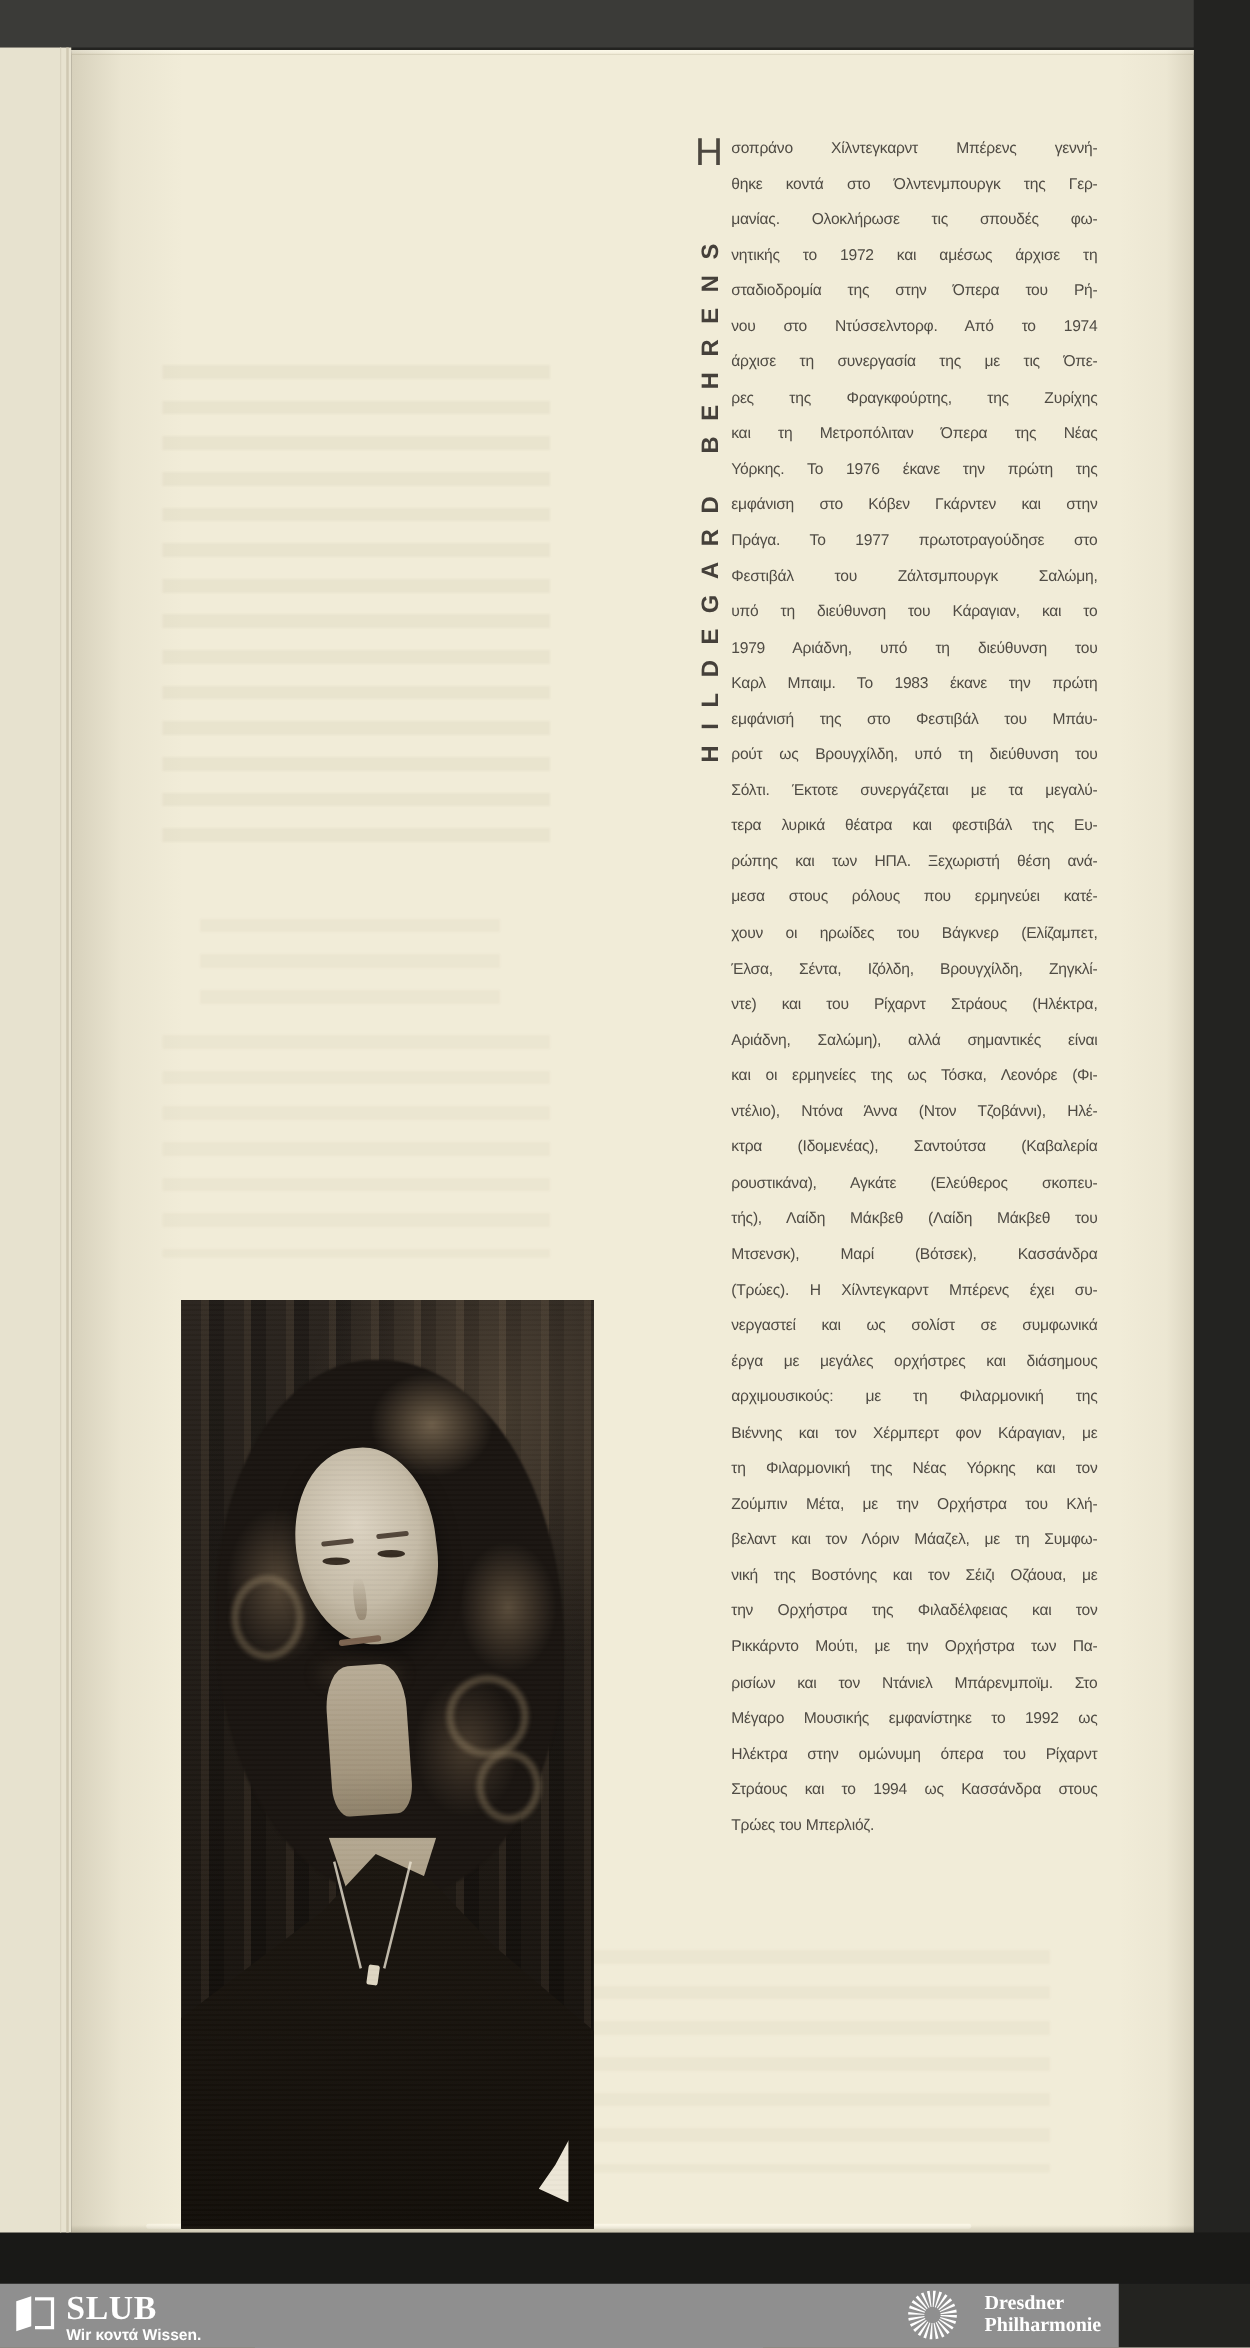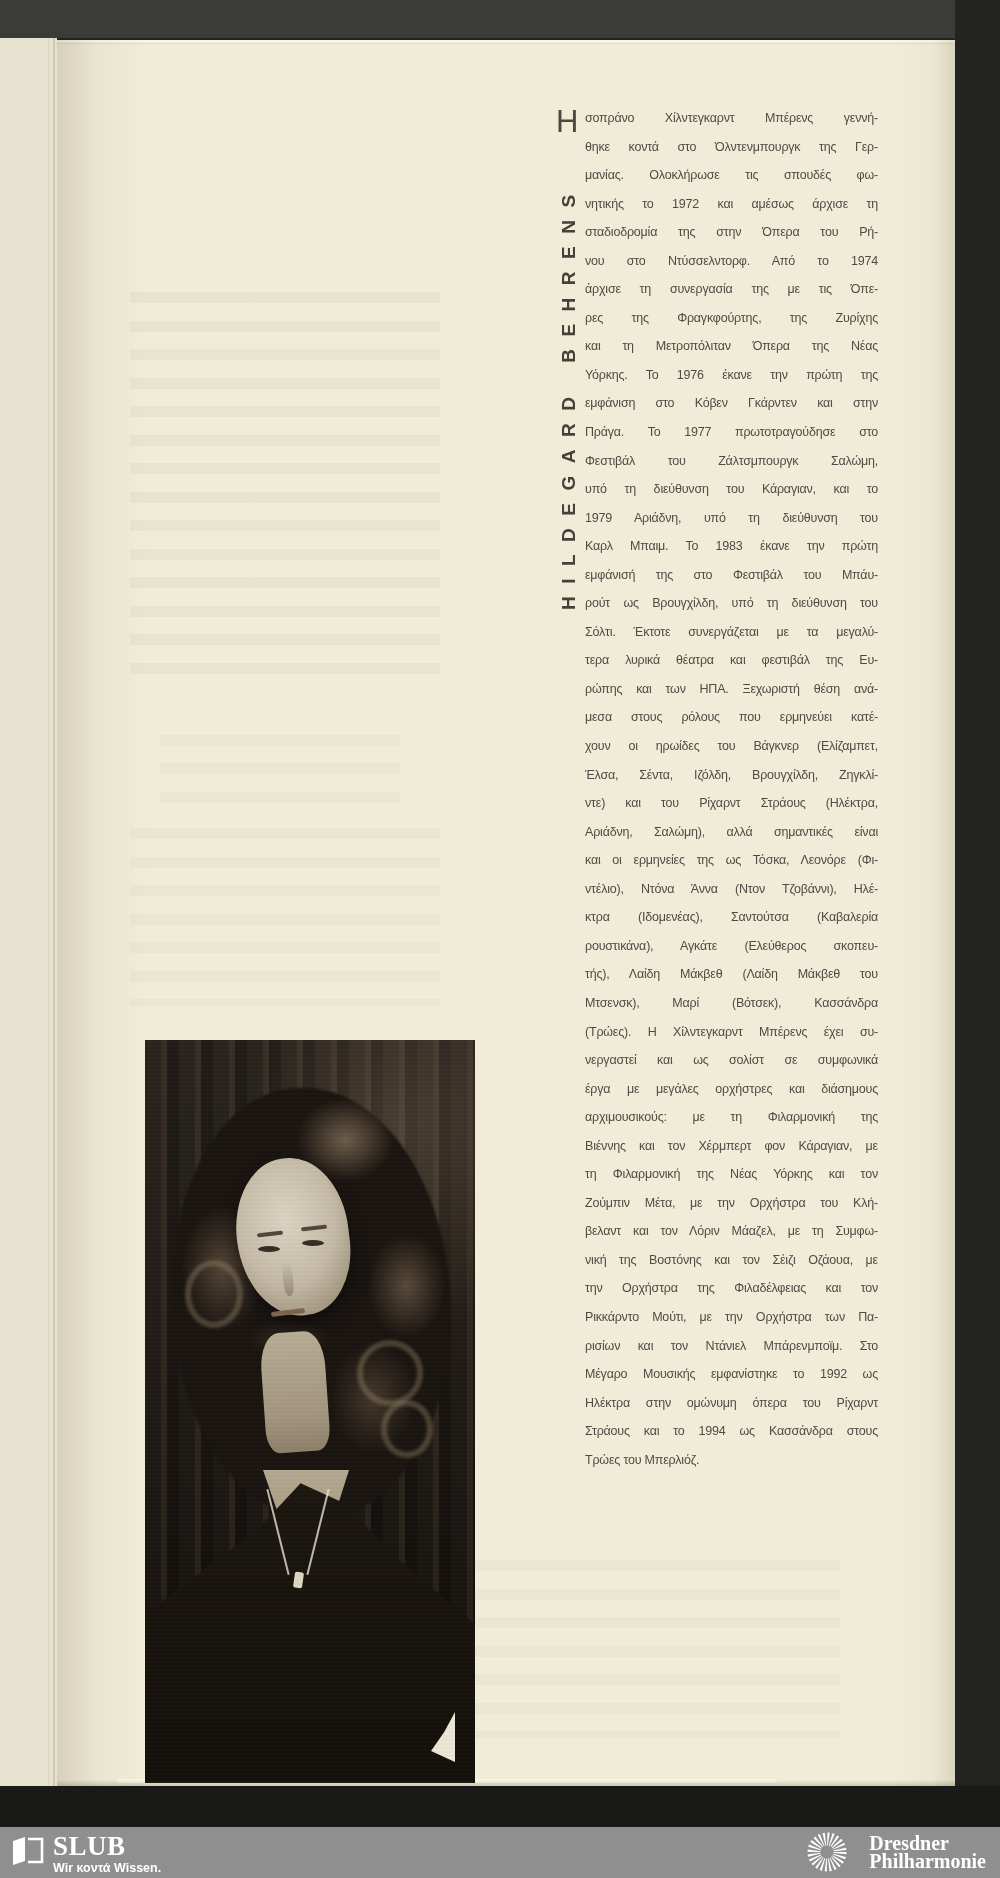--- a/index.html
+++ b/index.html
@@ -117,31 +117,31 @@
   .photo .pendant{position:absolute;left:149px;top:532px;width:9px;height:16px;background:#ded6c2;border-radius:2px;transform:rotate(8deg);}
   .photo .arm-light{
     position:absolute;left:286px;top:672px;width:24px;height:50px;
     background:#ece6d6;clip-path:polygon(100% 0,100% 100%,0 78%,55% 40%);
     filter:blur(.5px);
   }
   .photo .grain{position:absolute;inset:0;
     background:repeating-linear-gradient(0deg,rgba(255,255,255,.015) 0 2px,rgba(0,0,0,.02) 2px 4px);}
   
   .footer{
-    position:absolute;left:0;top:1827px;width:1000px;height:51px;background:#8f8f8f;
+    position:absolute;left:0;top:1827px;width:895px;height:51px;background:#8f8f8f;
     color:#fff;
   }
   .slub{position:absolute;left:12px;top:6px;display:flex;align-items:flex-start;}
   .slub-icon{width:32px;height:30px;margin-top:3px;}
   .slub-text{margin-left:9px;}
   .slub-name{font-family:"Liberation Serif",serif;font-weight:bold;font-size:27px;line-height:27px;letter-spacing:.5px;}
   .slub-tagline{font-size:12.5px;font-weight:bold;line-height:14px;margin-top:1px;}
   .phil{position:absolute;right:14px;top:3px;display:flex;align-items:center;}
   .phil-icon{width:44px;height:44px;}
-  .phil-text{margin-left:20px;font-family:"Liberation Serif",serif;font-weight:bold;font-size:20px;line-height:18px;}
+  .phil-text{margin-left:20px;font-family:"Liberation Serif",serif;font-weight:bold;font-size:16px;line-height:18px;}
 </style>
 </head>
 <body>
 
 <div class="top-band"></div>
 <div class="right-band"></div>
 <div class="bottom-band"></div>
 <div class="page-stack"></div>
 
 <div class="page">

